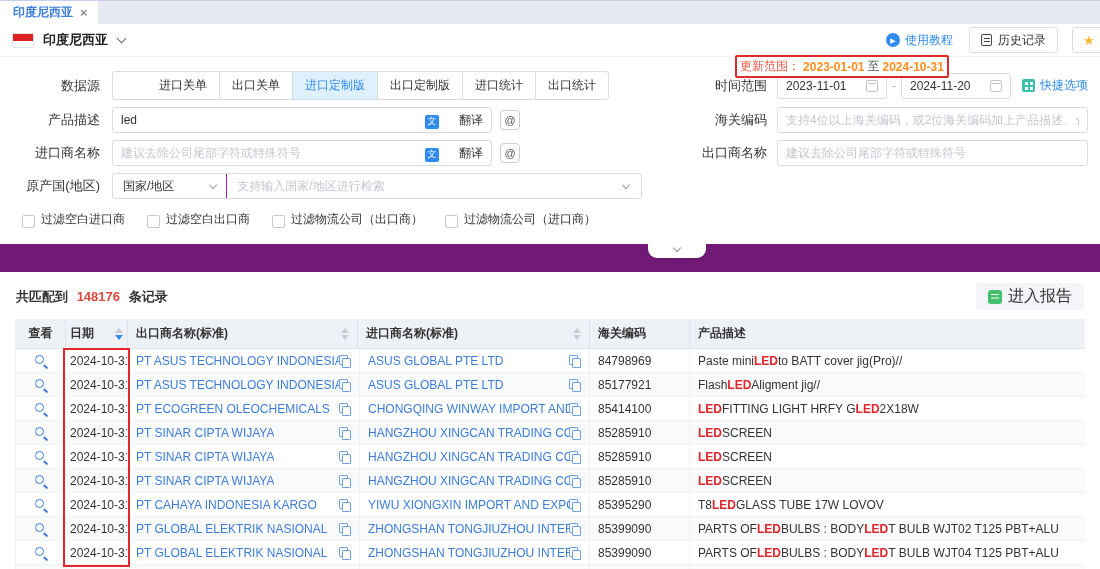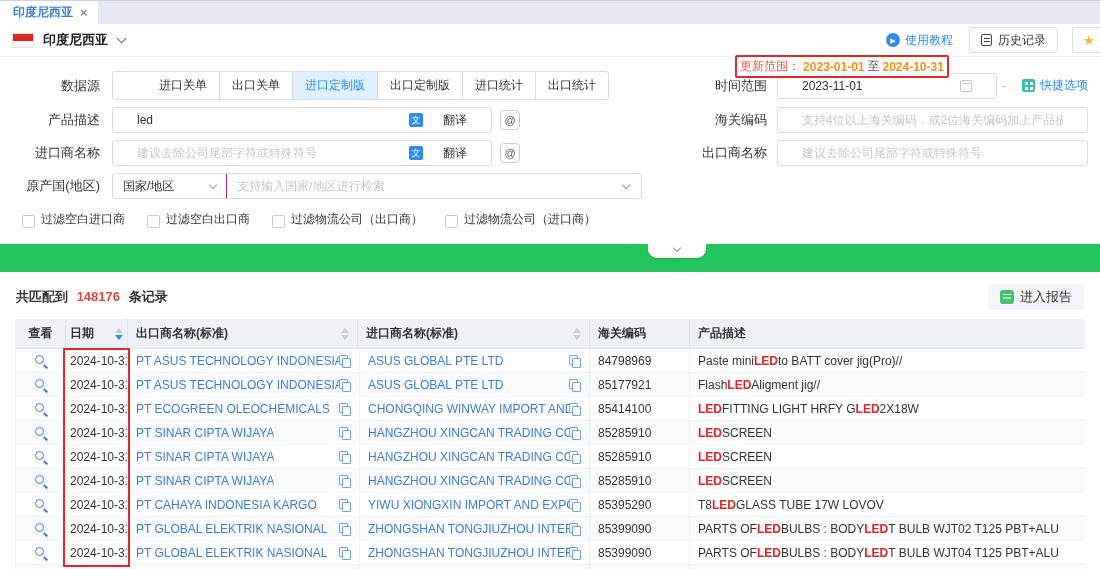--- a/index.html
+++ b/index.html
@@ -1,18 +1,18 @@
 <!DOCTYPE html>
 <html><head>
 <meta charset="utf-8">
 <style>
   * { margin:0; padding:0; box-sizing:border-box; }
   html,body { width:1100px; height:569px; }
   body { font-family:"Liberation Sans","DejaVu Sans",sans-serif; }
-  .page { position:relative; width:1100px; height:569px; overflow:hidden; background:#22c55e; }
+  .page { position:relative; width:1100px; height:569px; overflow:hidden; background:#701a75; }
 
   
   .tabbar { height:24px; background:#e8eaf3; display:flex; align-items:stretch; border-top:1px solid #c9d0e8; }
   .tab { background:#fff; display:flex; align-items:center; gap:7px; padding:0 10px 0 13px; font-size:12px; font-weight:bold; color:#3d7fd9; }
   .tab-close { color:#8a8f99; font-size:13px; line-height:1; cursor:pointer; }
   .tab-close::before { content:"×"; }
 
   
   .header { height:33px; background:#fff; display:flex; align-items:center; padding:0 12px; border-bottom:1px solid #f0f1f4; }
   .flag-id { width:22px; height:15px; border:1px solid #e3e3e3; background:linear-gradient(#dd2222 50%, #ffffff 50%); border-radius:1px; }
@@ -39,25 +39,25 @@
   .frow { display:flex; align-items:center; margin-top:7px; }
   .frow:first-child { margin-top:0; }
   .flabel { flex:0 0 88px; text-align:right; margin-right:12px; font-size:13px; color:#333; }
   .flabel-r { flex:0 0 72px; text-align:right; margin-right:10px; font-size:13px; color:#333; }
   .fr-left { display:flex; align-items:center; }
   .fr-right { display:flex; align-items:center; margin-left:auto; width:393px; }
   .segs { display:flex; border:1px solid #d7dbe2; border-radius:3px; overflow:hidden; background:#fff;padding-left:34px; }
   .seg { padding:5px 12px; font-size:12px; color:#333; border-left:1px solid #d7dbe2; cursor:pointer; white-space:nowrap; }
   .seg:first-child { border-left:none; }
   .seg.active { background:#dff0fe; color:#2f8ced; }
-  .inp { border:1px solid #d7dbe2; border-radius:3px; height:26px; display:flex; align-items:center; padding:0 24px; font-size:12px; color:#333; background:#fff; overflow:hidden; white-space:nowrap; }
+  .inp { border:1px solid #d7dbe2; border-radius:3px; height:26px; display:flex; align-items:center; padding:0 8px; font-size:12px; color:#333; background:#fff; overflow:hidden; white-space:nowrap; }
   .w-main { width:380px; }
   .fr-right .inp { flex:1; }
   .ph { color:#c2c6cf; overflow:hidden; white-space:nowrap; }
-  .trans { margin-left:auto; display:flex; align-items:center; gap:20px; color:#333; cursor:pointer; flex:0 0 auto; }
+  .trans { margin-left:auto; display:flex; align-items:flex-end; gap:20px; color:#333; cursor:pointer; flex:0 0 auto; }
   .trans-ic { width:14px; height:14px; background:#2f8ced; border-radius:2px; display:flex; align-items:center; justify-content:center; }
   .trans-ic::before { content:"文"; color:#fff; font-size:9px; line-height:1; }
   .at-btn { width:20px; height:20px; border:1px solid #c9cdd4; border-radius:4px; margin-left:8px; display:flex; align-items:center; justify-content:center; color:#555; cursor:pointer; flex:0 0 auto; }
   .at-btn::before { content:"@"; font-size:11px; }
   .date-inp { width:106px; }
   .cal { width:12px; height:12px; border:1px solid #bfc3cb; border-radius:2px; margin-left:auto; position:relative; flex:0 0 auto; }
   .cal::before { content:""; position:absolute; left:1px; right:1px; top:2.5px; border-top:1px solid #bfc3cb; }
   .range-sep { color:#aab0ba; margin:0 5px; font-size:12px; }
   .quick { display:flex; align-items:center; gap:5px; margin-left:11px; color:#2f8ced; font-size:12px; cursor:pointer; white-space:nowrap; }
   .quick-ic { width:13px; height:13px; background:#3bbfad; border-radius:2px; position:relative; }
@@ -71,21 +71,21 @@
   .cb { display:inline-flex; align-items:flex-end; gap:6px; margin-right:22px; font-size:12px; color:#333; cursor:pointer; }
   .cb-box { width:13px; height:13px; border:1px solid #c6cad2; border-radius:2px; background:#fff; }
   .collapse-handle { position:absolute; left:648px; bottom:-14px; width:58px; height:14px; background:#fff; border-radius:0 0 9px 9px; display:flex; justify-content:center; box-shadow:0 2px 3px rgba(0,0,0,0.07); cursor:pointer; z-index:3; }
   .handle-chev { width:6px; height:6px; border-right:1.5px solid #8a8f99; border-bottom:1.5px solid #8a8f99; transform:rotate(45deg); margin-top:1px; }
 
   
   .results { margin-top:28px; background:#fff; min-height:311px; }
   .res-head { display:flex; align-items:center; padding:11px 16px 9px; }
   .count { font-size:13px; font-weight:bold; color:#333; }
   .count-num { color:#e2473d; margin:0 5px; }
-  .report-btn { margin-left:auto; background:#f3f5f8; border-radius:3px; height:27px; padding:0 12px; font-size:13px; color:#333; display:flex; align-items:center; gap:6px; cursor:pointer; }
+  .report-btn { margin-left:auto; background:#f3f5f8; border-radius:3px; height:27px; padding:0 12px; font-size:16px; color:#333; display:flex; align-items:center; gap:6px; cursor:pointer; }
   .rep-ic { width:14px; height:14px; background:#44c06c; border-radius:3px; position:relative; }
   .rep-ic::before { content:""; position:absolute; left:3px; right:3px; top:4px; height:1.5px; background:#fff; box-shadow:0 3.5px 0 #fff; }
 
   .table-wrap { margin:0 15px; position:relative; border-left:1px solid #eef0f5; }
   .thead { display:flex; background:#eef1f6;align-items:flex-end; }
   .th { height:30px; display:flex; align-items:center; padding:0 8px; font-size:12px; font-weight:bold; color:#333; border-right:1px solid #dfe3ea; border-bottom:1px solid #dfe3ea; white-space:nowrap; overflow:hidden; }
   .th.sortable { justify-content:space-between; cursor:pointer; }
   .tr { display:flex; background:#fff; }
   .tr.alt { background:#f9fafc; }
   .td { height:24px; display:flex; align-items:center; padding:0 8px; font-size:12px; color:#333; border-right:1px solid #f0f2f6; border-bottom:1px solid #f0f2f6; white-space:nowrap; overflow:hidden; }
@@ -162,20 +162,24 @@
             <div class="seg">出口统计</div>
           </div>
       </div>
       <div class="fr-right">
         <span class="flabel-r">时间范围</span>
         <div class="inp date-inp">
           <span>2023-11-01</span>
           <span class="cal"></span>
         </div>
         <span class="range-sep">-</span>
+        <div class="inp date-inp">
+          <span>2024-11-20</span>
+          <span class="cal"></span>
+        </div>
         <div class="quick">
           <span class="quick-ic"></span>
           <span>快捷选项</span>
         </div>
       </div>
     </div>
 
     <div class="frow">
       <div class="fr-left">
         <span class="flabel">产品描述</span>

